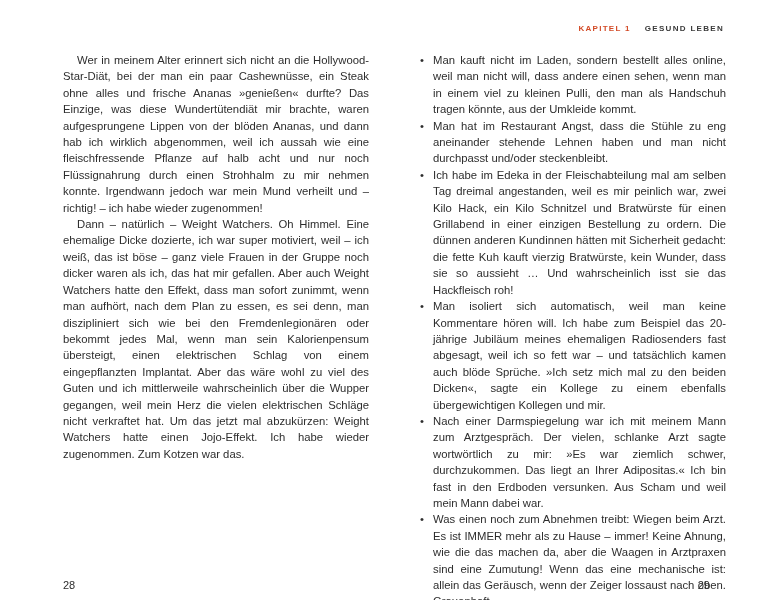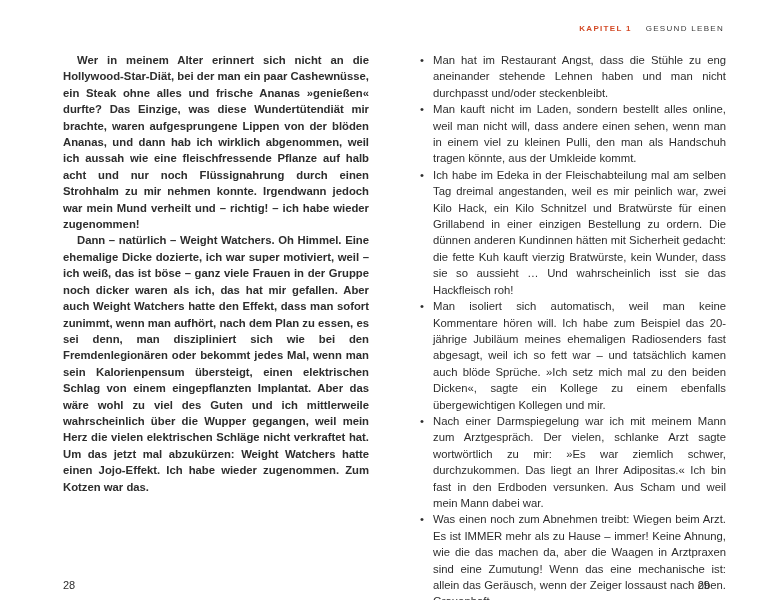--- a/index.html
+++ b/index.html
@@ -25,37 +25,37 @@
     white-space: nowrap;
   }
   .running-head .chapter {
     color: #d34b27;
     font-weight: 600;
     margin-right: 14px;
     text-align: center;
   }
   .running-head .title {
     color: #3a3a3a;
-    font-weight: 400;
+    font-weight: 700;
   }
   .col {
     position: absolute;
     top: 52px;
     width: 306px;
     font-size: 11.3px;
     line-height: 16.4px;
     color: #2d2d2d;
     text-align: justify;
     hyphens: auto;
     -webkit-hyphens: auto;
   }
   .col-left  { left: 63px; }
   .col-right { left: 420px; }
   .col p { margin: 0; }
-  .col p.indent { text-indent: 14px; font-weight: bold; }
+  .col p.indent { text-indent: 14px; }
   ul.bullets {
     list-style: none;
     margin: 0;
     padding: 0;
   }
   ul.bullets li {
     position: relative;
     padding-left: 13px;
     margin: 0;
   }
@@ -83,22 +83,22 @@
     <span class="chapter">KAPITEL 1</span><span class="title">GESUND LEBEN</span>
   </header>
 
   <section class="col col-left">
     <p class="indent">Wer in meinem Alter erinnert sich nicht an die Hollywood-Star-Diät, bei der man ein paar Cashewnüsse, ein Steak ohne alles und frische Ananas »genießen« durfte? Das Einzige, was diese Wundertütendiät mir brachte, waren aufgesprungene Lippen von der blöden Ananas, und dann hab ich wirklich abgenommen, weil ich aussah wie eine fleischfressende Pflanze auf halb acht und nur noch Flüssignahrung durch einen Strohhalm zu mir nehmen konnte. Irgendwann jedoch war mein Mund verheilt und – richtig! – ich habe wieder zugenommen!</p>
     <p class="indent">Dann – natürlich – Weight Watchers. Oh Himmel. Eine ehemalige Dicke dozierte, ich war super motiviert, weil – ich weiß, das ist böse – ganz viele Frauen in der Gruppe noch dicker waren als ich, das hat mir gefallen. Aber auch Weight Watchers hatte den Effekt, dass man sofort zunimmt, wenn man aufhört, nach dem Plan zu essen, es sei denn, man diszipliniert sich wie bei den Fremdenlegionären oder bekommt jedes Mal, wenn man sein Kalorienpensum übersteigt, einen elektrischen Schlag von einem eingepflanzten Implantat. Aber das wäre wohl zu viel des Guten und ich mittlerweile wahrscheinlich über die Wupper gegangen, weil mein Herz die vielen elektrischen Schläge nicht verkraftet hat. Um das jetzt mal abzukürzen: Weight Watchers hatte einen Jojo-Effekt. Ich habe wieder zugenommen. Zum Kotzen war das.</p>
   </section>
 
   <section class="col col-right">
     <ul class="bullets">
+      <li>Man kauft nicht im Laden, sondern bestellt alles online, weil man nicht will, dass andere einen sehen, wenn man in einem viel zu kleinen Pulli, den man als Handschuh tragen könnte, aus der Umkleide kommt.</li>
       <li>Man hat im Restaurant Angst, dass die Stühle zu eng aneinander stehende Lehnen haben und man nicht durchpasst und/oder steckenbleibt.</li>
-      <li>Man kauft nicht im Laden, sondern bestellt alles online, weil man nicht will, dass andere einen sehen, wenn man in einem viel zu kleinen Pulli, den man als Handschuh tragen könnte, aus der Umkleide kommt.</li>
       <li>Ich habe im Edeka in der Fleischabteilung mal am selben Tag dreimal angestanden, weil es mir peinlich war, zwei Kilo Hack, ein Kilo Schnitzel und Bratwürste für einen Grillabend in einer einzigen Bestellung zu ordern. Die dünnen anderen Kundinnen hätten mit Sicherheit gedacht: die fette Kuh kauft vierzig Bratwürste, kein Wunder, dass sie so aussieht … Und wahrscheinlich isst sie das Hackfleisch roh!</li>
       <li>Man isoliert sich automatisch, weil man keine Kommentare hören will. Ich habe zum Beispiel das 20-jährige Jubiläum meines ehemaligen Radiosenders fast abgesagt, weil ich so fett war – und tatsächlich kamen auch blöde Sprüche. »Ich setz mich mal zu den beiden Dicken«, sagte ein Kollege zu einem ebenfalls übergewichtigen Kollegen und mir.</li>
       <li>Nach einer Darmspiegelung war ich mit meinem Mann zum Arztgespräch. Der vielen, schlanke Arzt sagte wortwörtlich zu mir: »Es war ziemlich schwer, durchzukommen. Das liegt an Ihrer Adipositas.« Ich bin fast in den Erdboden versunken. Aus Scham und weil mein Mann dabei war.</li>
       <li>Was einen noch zum Abnehmen treibt: Wiegen beim Arzt. Es ist IMMER mehr als zu Hause – immer! Keine Ahnung, wie die das machen da, aber die Waagen in Arztpraxen sind eine Zumutung! Wenn das eine mechanische ist: allein das Geräusch, wenn der Zeiger lossaust nach oben. Grauenhaft.</li>
     </ul>
   </section>
 
   <div class="page-number pn-left">28</div>
   <div class="page-number pn-right">29</div>
 

